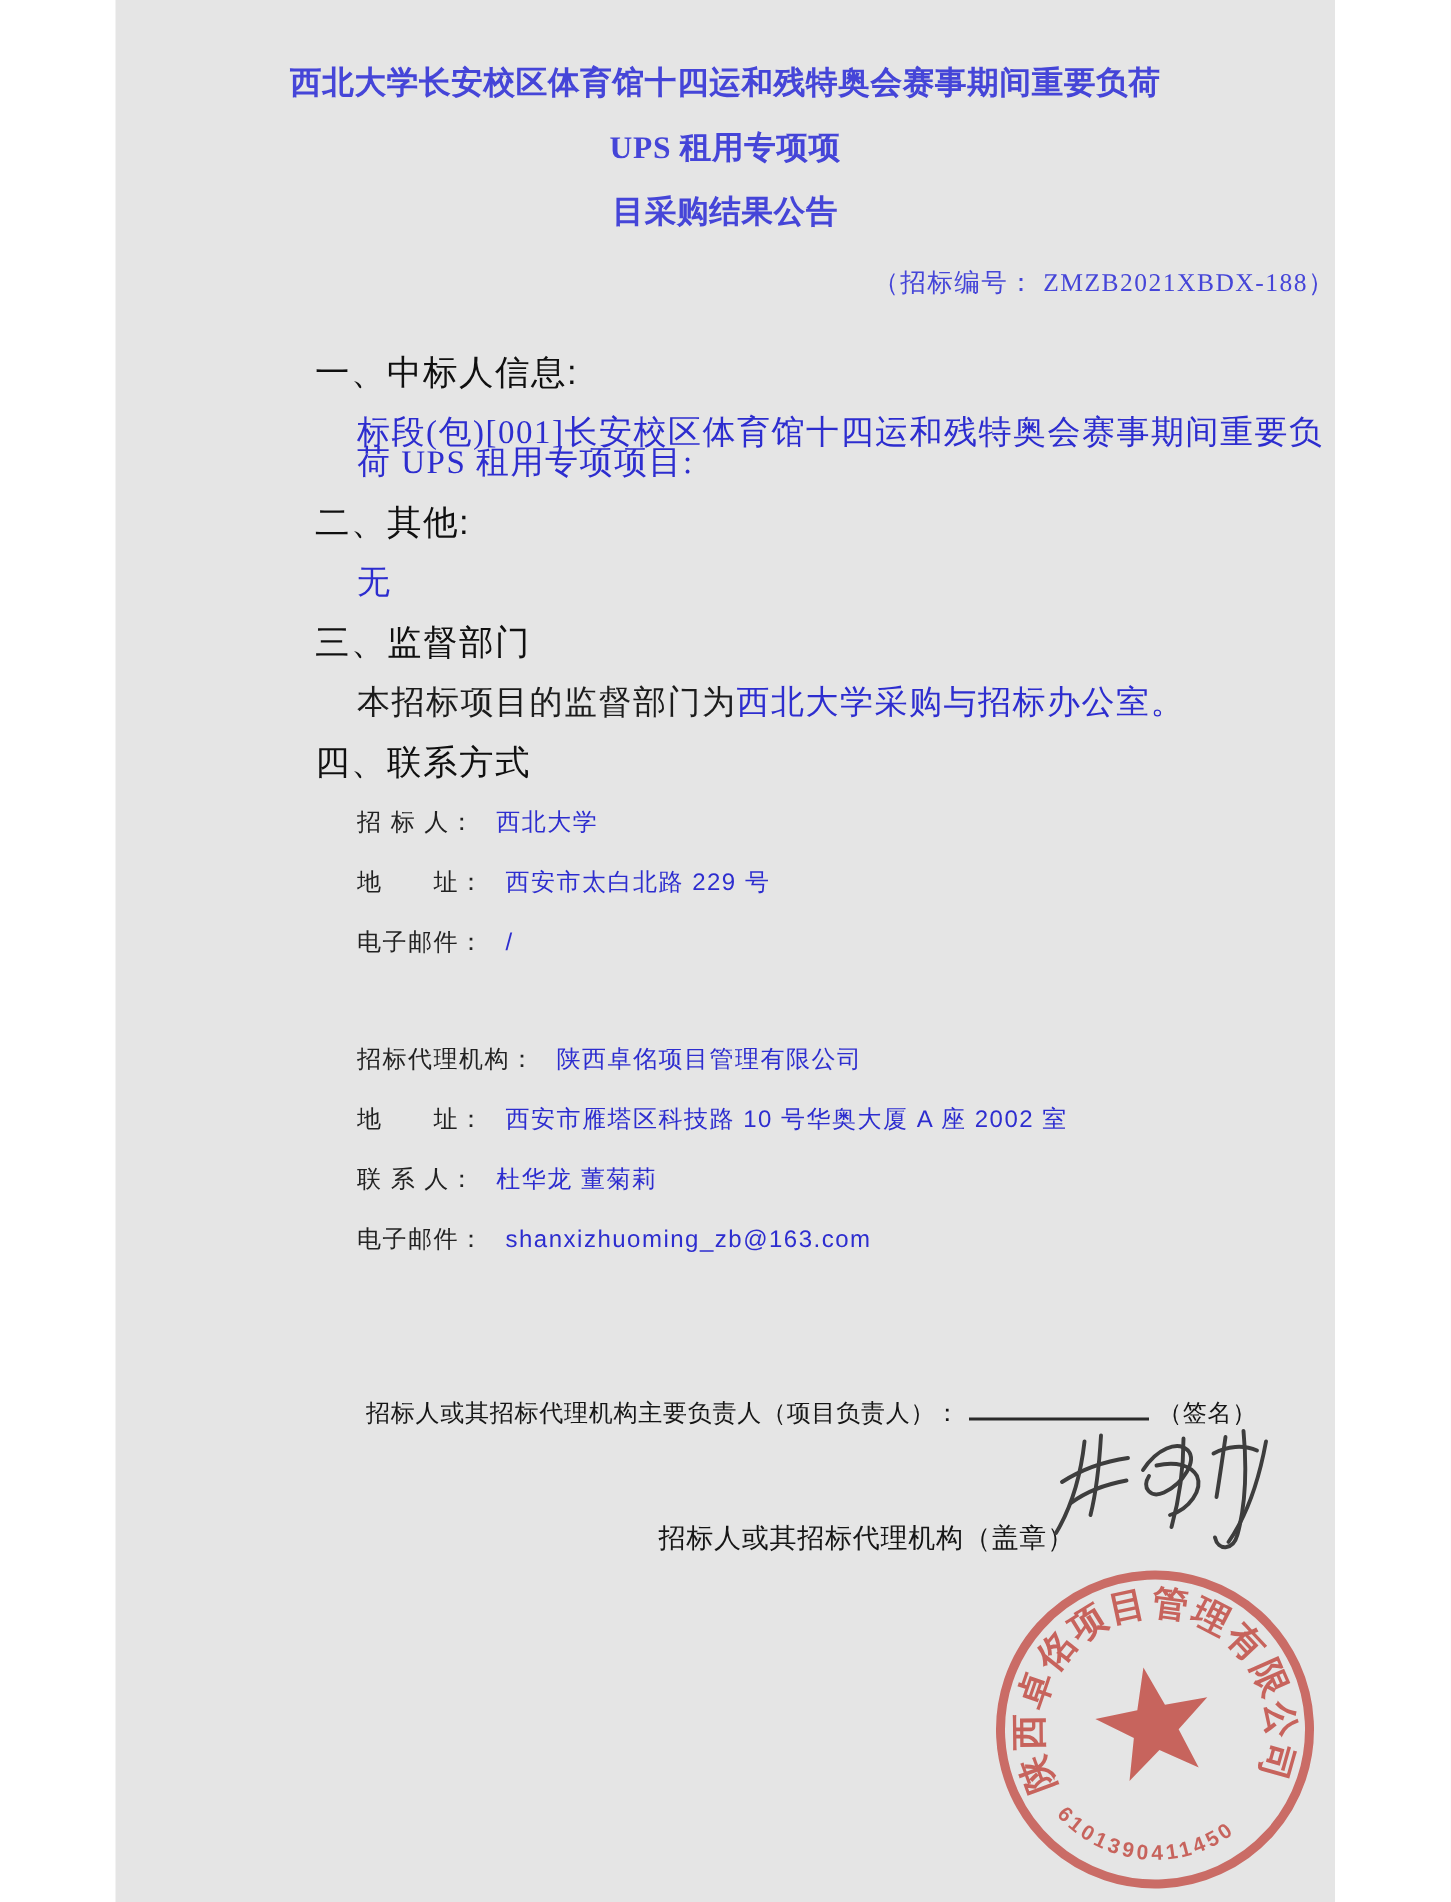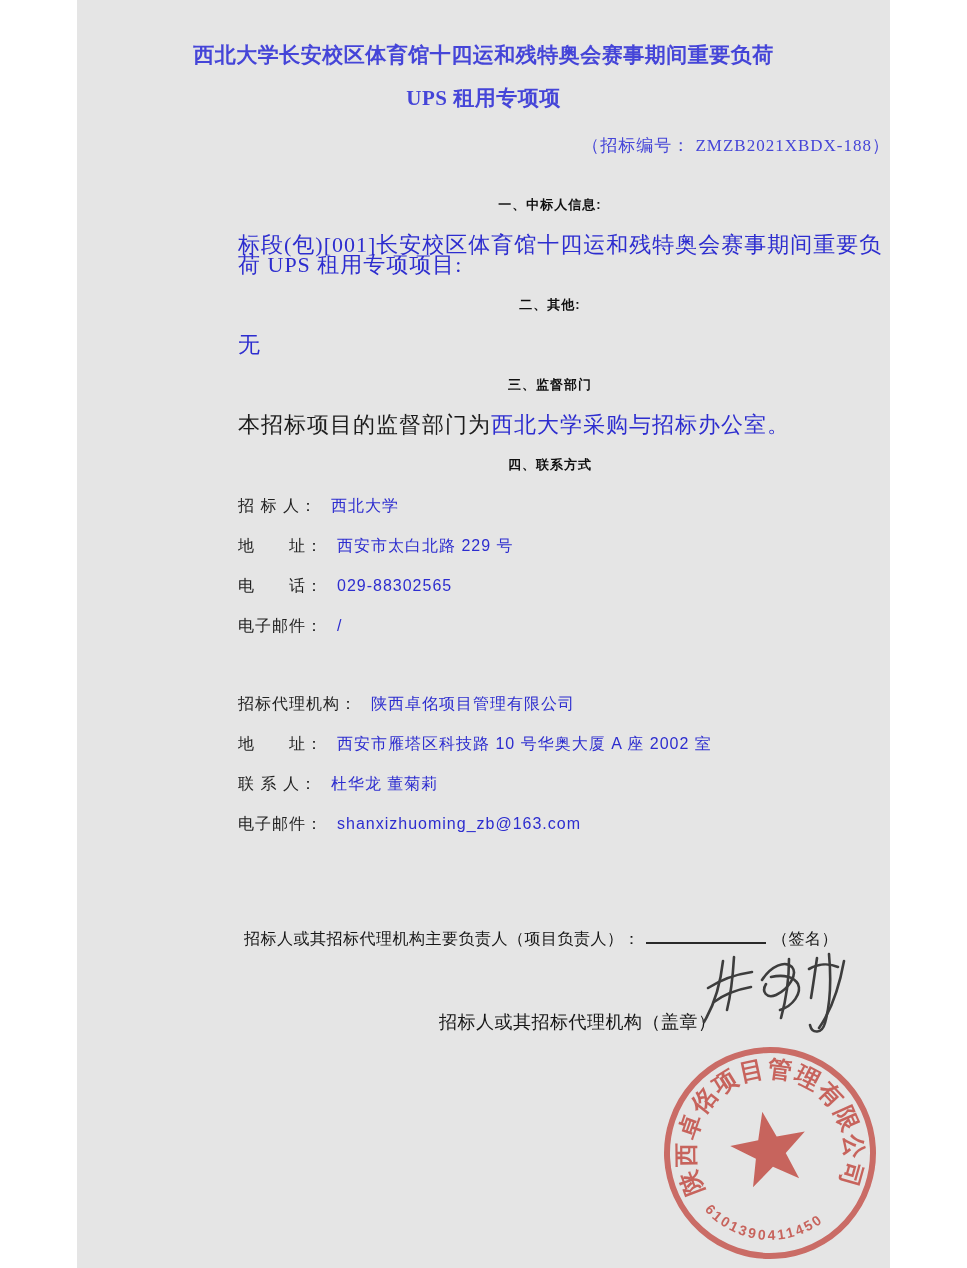--- a/index.html
+++ b/index.html
@@ -27,25 +27,24 @@
   .bid-no {
     margin-top:15px;
     text-align:right;
     font-size:17px; line-height:22px;
     letter-spacing:1px;
     color:var(--title_blue,#4545d8);
   }
   .sec-heading {
     margin:19px 0 0 133px;
     font-family:"Liberation Sans","DejaVu Sans",sans-serif;
-    font-size:13px; line-height:22px;
-    font-weight:700;
+    font-size:23px; line-height:22px;
+    font-weight:400;
     color:#101010;
     letter-spacing:1px;
-    text-align:center;
   }
   .sec-heading.first { margin-top:37px; }
   .body-line {
     margin:19px 0 0 161px;
     font-size:22px; line-height:20px;
     letter-spacing:1px;
   }
   .winner-line { margin-left:190px; }
   .winner-line .price-label { margin-left:58px; }
   .winner-line .price-value { margin-left:12px; }
@@ -100,20 +99,21 @@
     font-weight:700;
   }
 </style>
 </head>
 <body>
 
 <div class="page">
 
   <div class="doc-title">
     <div>西北大学长安校区体育馆十四运和残特奥会赛事期间重要负荷 UPS 租用专项项</div>
+    <div>目采购结果公告</div>
   </div>
 
   <div class="bid-no">（招标编号：  ZMZB2021XBDX-188）</div>
 
   <div class="sec-heading first">一、中标人信息:</div>
 
   <div class="body-line blue">标段(包)[001]长安校区体育馆十四运和残特奥会赛事期间重要负荷 UPS 租用专项项目:</div>
 
 
   <div class="sec-heading">二、其他:</div>
@@ -127,23 +127,20 @@
   </div>
 
   <div class="sec-heading">四、联系方式</div>
 
   <div class="contact-block">
     <div class="contact-row">
       <span class="label">招 标 人：</span><span class="value">西北大学</span>
     </div>
     <div class="contact-row">
       <span class="label">地　　址：</span><span class="value">西安市太白北路 229 号</span>
-    </div>
-    <div class="contact-row">
-      <span class="label">电　　话：</span><span class="value">029-88302565</span>
     </div>
     <div class="contact-row">
       <span class="label">电子邮件：</span><span class="value">/</span>
     </div>
   </div>
 
   <div class="contact-block agency">
     <div class="contact-row">
       <span class="label">招标代理机构：</span><span class="value">陕西卓佲项目管理有限公司</span>
     </div>

